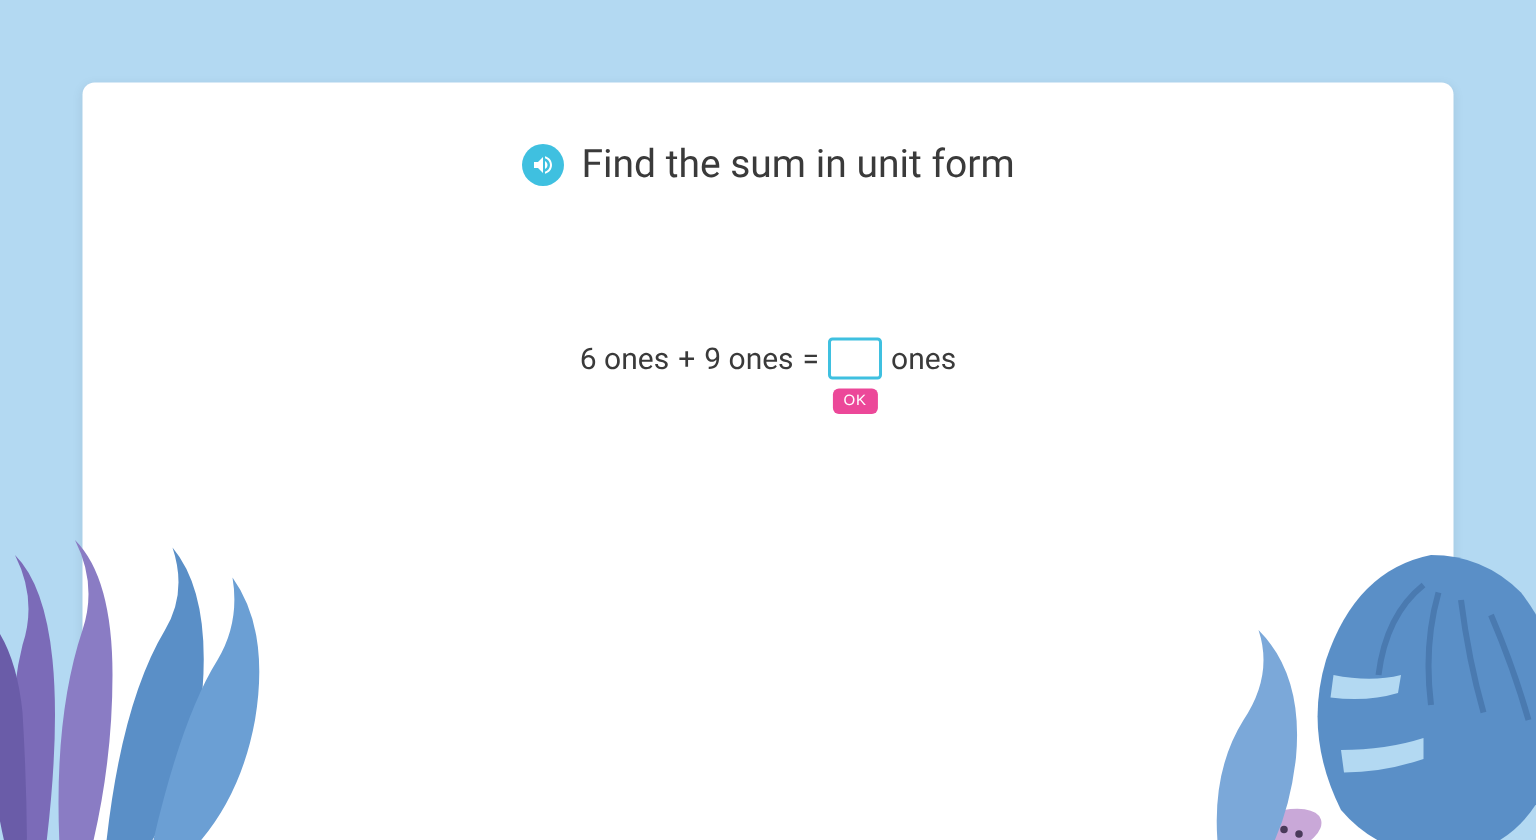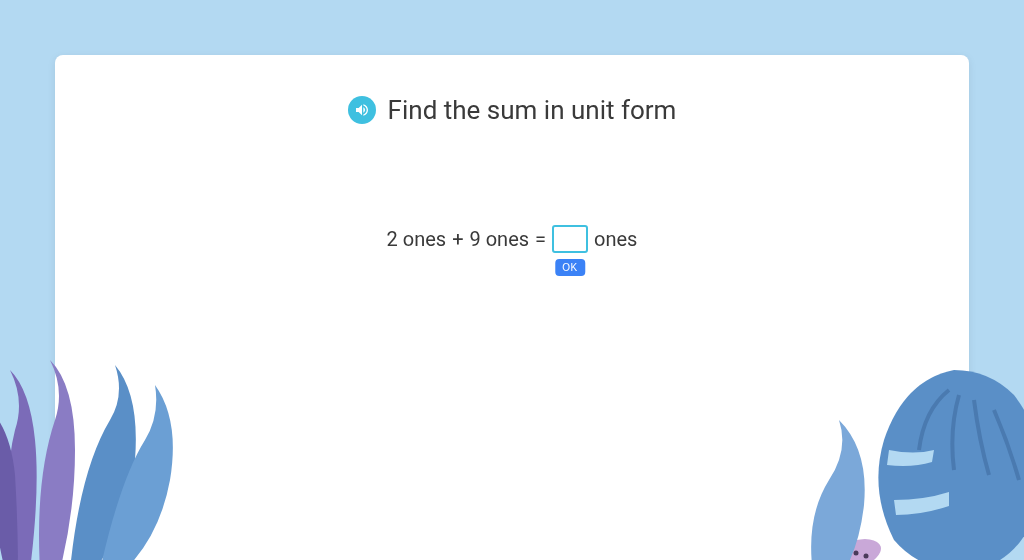--- a/index.html
+++ b/index.html
@@ -78,21 +78,21 @@
       position: relative;
       display: inline-flex;
       flex-direction: column;
       align-items: center;
     }
     .ok-button {
       position: absolute;
       top: 34px;
       left: 50%;
       transform: translateX(-50%);
-      background: #3b82f6;
+      background: #ec4899;
       color: #ffffff;
       border: none;
       border-radius: 4px;
       padding: 3px 7px;
       font-size: 10px;
       font-weight: 500;
       cursor: pointer;
       letter-spacing: 0.5px;
     }
     
@@ -123,21 +123,21 @@
   <div class="title-row">
     <div class="audio-icon">
       <svg viewBox="0 0 24 24">
         <path d="M3 9v6h4l5 5V4L7 9H3zm13.5 3c0-1.77-1.02-3.29-2.5-4.03v8.05c1.48-.73 2.5-2.25 2.5-4.02zM14 3.23v2.06c2.89.86 5 3.54 5 6.71s-2.11 5.85-5 6.71v2.06c4.01-.91 7-4.49 7-8.77s-2.99-7.86-7-8.77z"></path>
       </svg>
     </div>
     <h1 class="title">Find the sum in unit form</h1>
   </div>
 
   <div class="problem-row">
-    <span>2 ones</span>
+    <span>6 ones</span>
     <span>+</span>
     <span>9 ones</span>
     <span>=</span>
     <span class="ok-wrapper">
       <input class="answer-input" type="text" value="" style="">
       <button class="ok-button">OK</button>
     </span>
     <span>ones</span>
   </div>
 </div>

